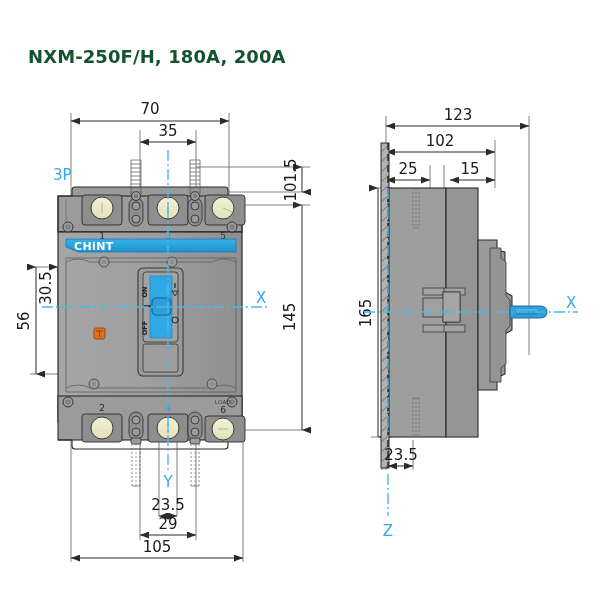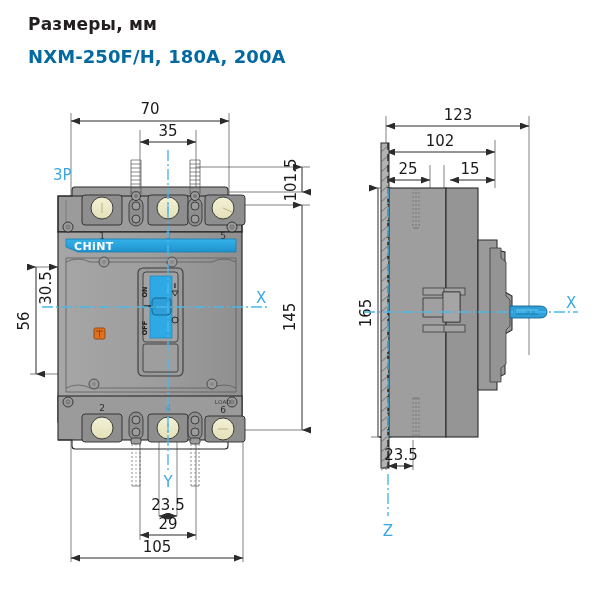--- a/index.html
+++ b/index.html
@@ -10,21 +10,21 @@
   }
   #root{position:relative;width:600px;height:600px;}
 
   .title1{
     position:absolute;left:28px;top:14px;
     font-size:17px;font-weight:700;color:#231f20;
     letter-spacing:.2px;
   }
   .title2{
     position:absolute;left:28px;top:46px;
-    font-size:18px;font-weight:700;color:#0369a1;
+    font-size:18px;font-weight:700;color:#14532d;
     letter-spacing:.1px;
   }
 
   svg{position:absolute;left:0;top:0;}
   .dimtxt{
     font-family:"DejaVu Sans","Liberation Sans",sans-serif;
     font-size:15px;fill:#1a1a1a;
   }
   .axlbl{
     font-family:"DejaVu Sans","Liberation Sans",sans-serif;
@@ -49,21 +49,20 @@
   .brand{
     font-family:"DejaVu Sans","Liberation Sans",sans-serif;
     font-size:11px;font-weight:700;fill:#ffffff;letter-spacing:.4px;
   }
 </style>
 </head>
 <body>
 
 <div id="root">
 
-  <div class="title1">Размеры, мм</div>
   <div class="title2">NXM-250F/H, 180A, 200A</div>
 
   <svg width="600" height="600" viewBox="0 0 600 600">
     <defs>
       <marker id="arrR" markerWidth="9" markerHeight="7" refX="9" refY="3.5" orient="auto">
         <polygon points="0,0 9,3.5 0,7" fill="#2b2b2b"></polygon>
       </marker>
       <marker id="arrL" markerWidth="9" markerHeight="7" refX="0" refY="3.5" orient="auto">
         <polygon points="9,0 0,3.5 9,7" fill="#2b2b2b"></polygon>
       </marker>

